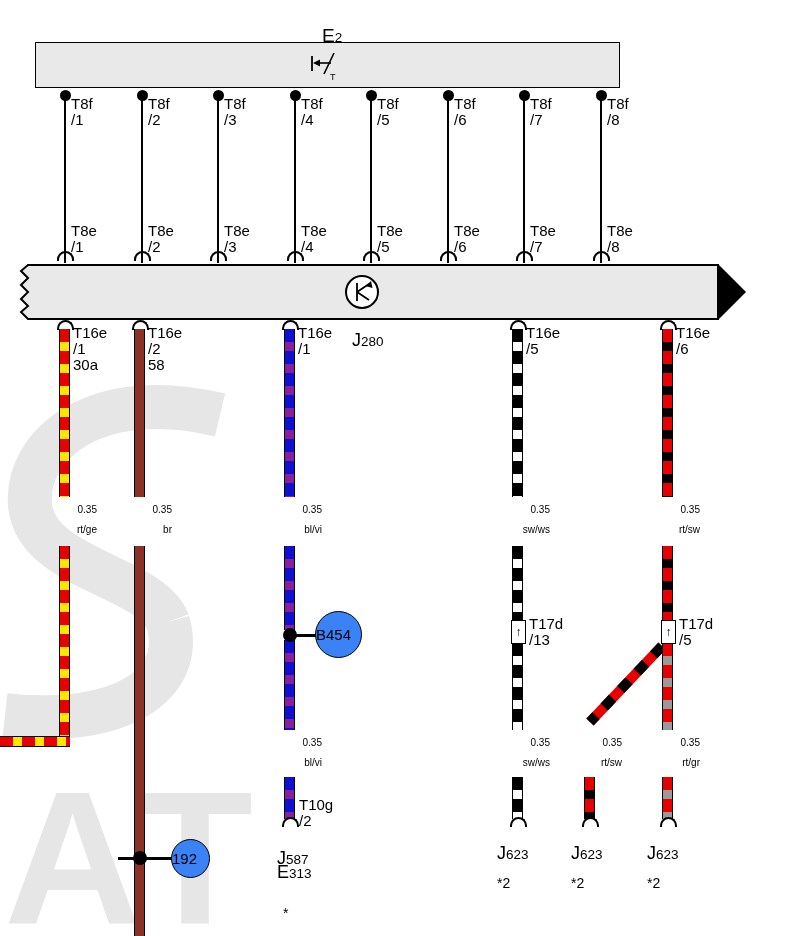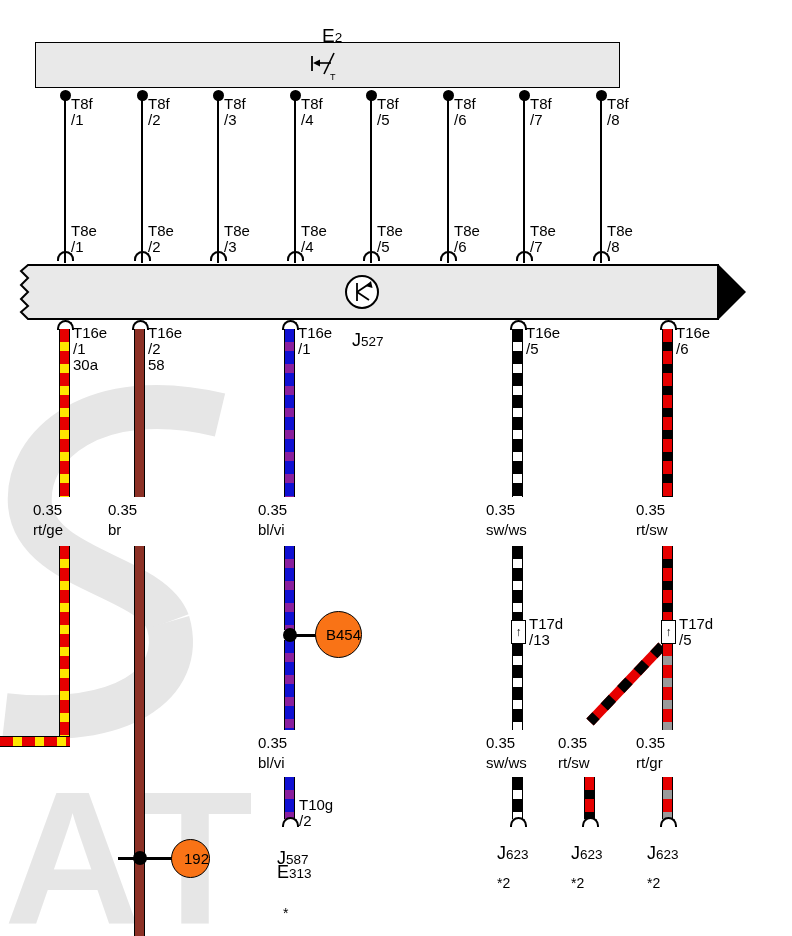--- a/index.html
+++ b/index.html
@@ -3,34 +3,34 @@
 <meta charset="utf-8">
 <style>
   html,body{margin:0;padding:0;background:#fff;}
   *{box-sizing:border-box;}
   .stage{position:relative;width:792px;height:936px;background:#fff;overflow:hidden;
          font-family:"Liberation Sans",sans-serif;color:#000;}
   .abs{position:absolute;}
   
   .lbl{position:absolute;font-size:15px;line-height:16px;z-index:6;white-space:nowrap;}
   .lbl .ln{display:block;}
-  .wlbl{position:absolute;width:64px;text-align:left;font-size:15px;line-height:20px;z-index:6;}
+  .wlbl{position:absolute;width:64px;text-align:right;font-size:10px;line-height:20px;z-index:6;}
   .wlbl .ln{display:block;}
   .comp{position:absolute;font-size:18px;z-index:6;white-space:nowrap;}
   .comp .sub{font-size:13.5px;}
   .note{position:absolute;font-size:14px;z-index:6;}
   
   .box{position:absolute;background:var(--boxfill,#e9e9e9);border:1.8px solid #000;z-index:1;}
   .dot{position:absolute;background:#000;border-radius:50%;z-index:4;}
   .vline{position:absolute;width:2px;background:#000;z-index:1;}
   .hline{position:absolute;height:2.5px;background:#000;z-index:3;}
   .conn{position:absolute;width:17px;height:10px;border:2px solid #000;border-bottom:0;
         border-radius:9px 9px 0 0;z-index:4;background:transparent;}
-  .circle{position:absolute;border:1.7px solid #000;border-radius:50%;background:#f97316;
-          display:flex;align-items:center;justify-content:flex-end;z-index:5;}
+  .circle{position:absolute;border:1.7px solid #000;border-radius:50%;background:#3b82f6;
+          display:flex;align-items:center;justify-content:flex-start;z-index:5;}
   .t17{position:absolute;width:15px;height:24px;background:#fff;border:1.8px solid #000;z-index:4;
        display:flex;align-items:center;justify-content:center;font-size:12px;line-height:12px;}
   
   .wire-v{position:absolute;width:11px;border-left:1.2px solid #000;border-right:1.2px solid #000;z-index:2;}
   .wire-h{position:absolute;height:11px;border-top:1.2px solid #000;border-bottom:1.2px solid #000;z-index:2;}
   .p-rtge{background:repeating-linear-gradient(to bottom,var(--red,#e60000) 0 13px,var(--yellow,#ffe600) 13px 22px);}
   .p-rtge-h{background:repeating-linear-gradient(to right,var(--red,#e60000) 0 13px,var(--yellow,#ffe600) 13px 22px);}
   .p-br{background:var(--brown,#8c3126);}
   .p-blvi{background:repeating-linear-gradient(to bottom,var(--blue,#1010d2) 0 13px,var(--violet,#8a1f9e) 13px 22px);}
   .p-swws{background:repeating-linear-gradient(to bottom,#000 0 13px,#fff 13px 22px);}
@@ -161,21 +161,21 @@
   <svg class="abs" style="left:14px;top:262px;z-index:1;" width="760" height="60" viewBox="0 0 760 60">
     <polygon points="14,3 704,3 704,57 14,57 7,50 14,44 7,37 14,30 7,23 14,16 7,9" style="fill:var(--boxfill,#e9e9e9)" stroke="#000" stroke-width="2"></polygon>
     <polygon points="704,2 732,30 704,58" fill="#000"></polygon>
     <circle cx="348" cy="30" r="16" fill="#fff" stroke="#000" stroke-width="2"></circle>
     <line x1="343" y1="21" x2="343" y2="39" stroke="#000" stroke-width="1.8"></line>
     <line x1="343" y1="30" x2="355" y2="22" stroke="#000" stroke-width="1.8"></line>
     <line x1="343" y1="30" x2="355" y2="38" stroke="#000" stroke-width="1.8"></line>
     <polygon points="357,19 358.5,26 351.5,24" fill="#000"></polygon>
   </svg>
   <div class="comp" style="left:352px;top:330px;">
-    <span>J</span><span class="sub">527</span>
+    <span>J</span><span class="sub">280</span>
   </div>
 
   <div class="conn" style="left:57px;top:320px;"></div>
   <div class="lbl" style="left:73px;top:325px;">
     <span class="ln">T16e</span>
     <span class="ln">/1</span>
     <span class="ln">30a</span>
   </div>
   <div class="wire-v p-rtge" style="left:59px;top:329px;height:168px;"></div>
   <div class="wlbl" style="left:33px;top:500px;">

